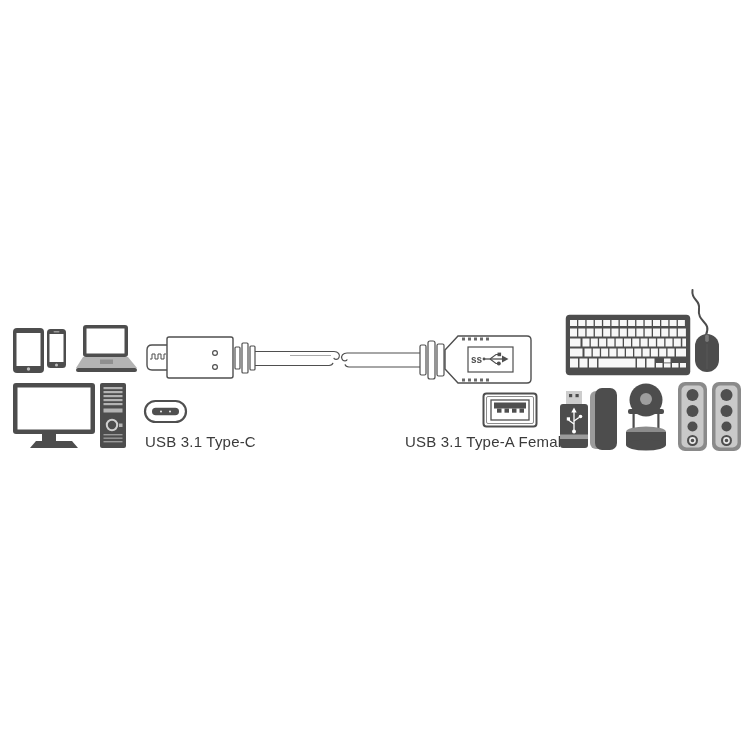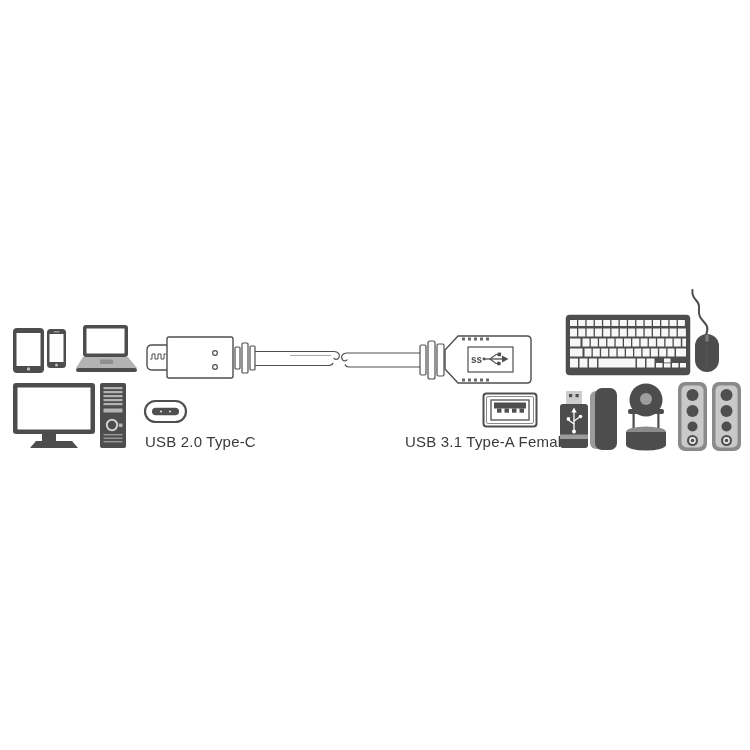--- a/index.html
+++ b/index.html
@@ -127,21 +127,21 @@
     <rect x="2.5" y="2.5" width="53" height="33" rx="3" fill="#ffffff" stroke="#4f4f4f" stroke-width="2"></rect>
     <rect x="5.5" y="5.5" width="47" height="27" rx="1.5" fill="none" stroke="#4f4f4f" stroke-width="1" opacity=".65"></rect>
     <rect x="10" y="9" width="38" height="20" fill="#ffffff" stroke="#4f4f4f" stroke-width="1.3"></rect>
     <rect x="13" y="11.5" width="32" height="6" fill="#4f4f4f"></rect>
     <rect x="16" y="17.5" width="4.5" height="4.2" fill="#4f4f4f"></rect>
     <rect x="23.5" y="17.5" width="4.5" height="4.2" fill="#4f4f4f"></rect>
     <rect x="31" y="17.5" width="4.5" height="4.2" fill="#4f4f4f"></rect>
     <rect x="38.5" y="17.5" width="4.5" height="4.2" fill="#4f4f4f"></rect>
   </svg>
 
-  <div class="label" style="left:145px;top:433px">USB 2.0 Type-C</div>
+  <div class="label" style="left:145px;top:433px">USB 3.1 Type-C</div>
   <div class="label" style="left:405px;top:433px">USB 3.1 Type-A Female</div>
 
   <svg class="abs" style="left:565px;top:314px" width="126" height="62" viewBox="0 0 126 62">
     <rect x=".75" y=".75" width="124.5" height="60.5" rx="4" fill="#4d4d4d"></rect>
     <g fill="#f7f7f7">
       <rect x="5" y="6" width="7" height="6"></rect>
         <rect x="13.3" y="6" width="7" height="6"></rect>
         <rect x="21.6" y="6" width="7" height="6"></rect>
         <rect x="29.9" y="6" width="7" height="6"></rect>
         <rect x="38.2" y="6" width="7" height="6"></rect>

